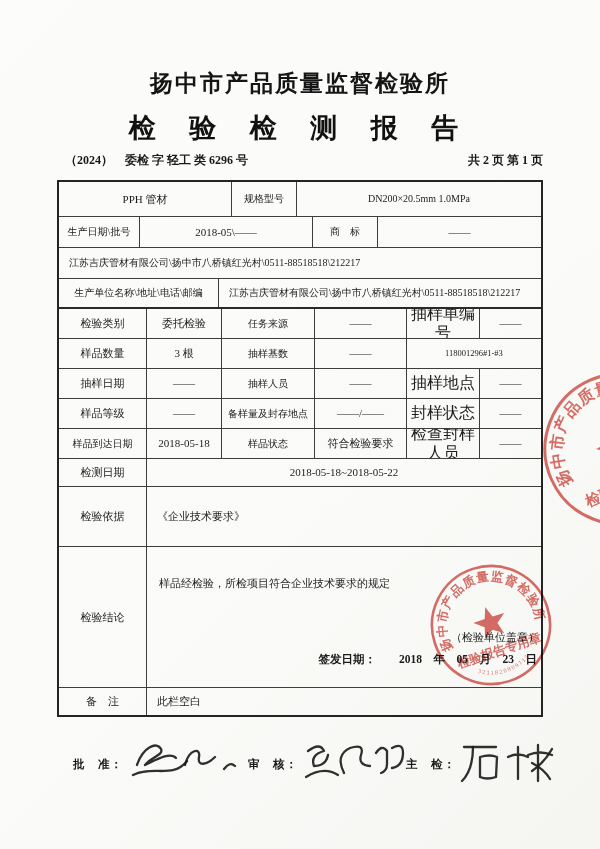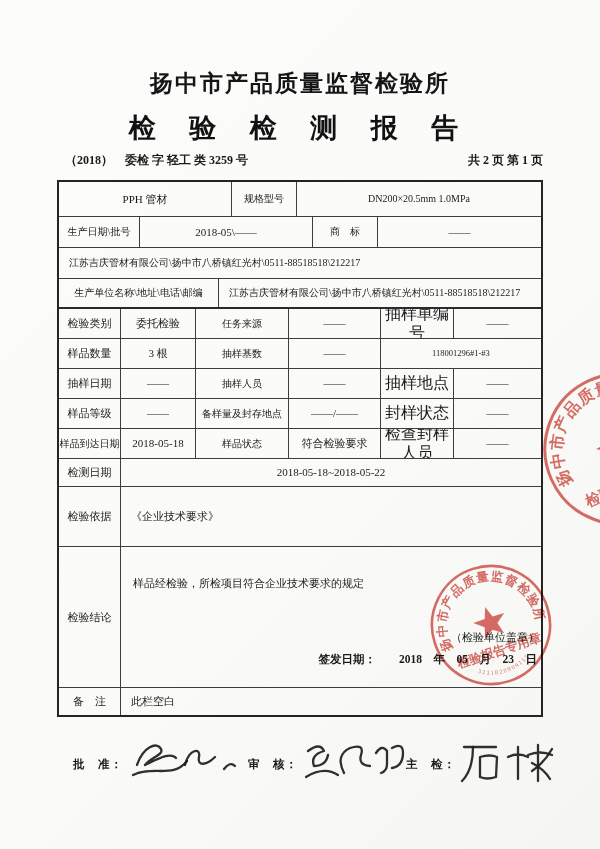--- a/index.html
+++ b/index.html
@@ -42,21 +42,21 @@
   .tr:last-child{border-bottom:none;}
   .td{
     border-right:1px solid #3d3d3d;box-sizing:border-box;
     display:flex;align-items:center;justify-content:center;
     text-align:center;overflow:hidden;line-height:1.15;
   }
   .td:last-child{border-right:none;flex:1;}
   .td.left{justify-content:flex-start;text-align:right;padding-left:10px;}
   .wA{width:81px;} .wB{width:173px;} .wC{width:65px;}
   .wL{width:160px;font-size:10px;}
-  .c1{width:62px;} .c2{width:75px;} .c3{width:93px;font-size:10px;}
+  .c1{width:88px;} .c2{width:75px;} .c3{width:93px;font-size:10px;}
   .c4{width:92px;} .c5{width:73px;font-size:16px;}
   .small{font-size:10px;}
   .tiny{font-size:8.5px;letter-spacing:0;}
   
   .concl{position:relative;display:block;}
   .concl-text{position:absolute;left:12px;top:30px;font-size:11px;}
   .seal-note{position:absolute;right:2px;top:84px;font-size:11px;}
   .issue-line{position:absolute;right:4px;top:106px;font-size:11.5px;font-weight:600;}
   
   .sign-row{position:absolute;left:0;top:735px;width:100%;height:70px;}
@@ -73,21 +73,21 @@
   .stamp .star{fill:#d04a42;stroke:none;}
 </style>
 </head>
 <body>
 
 <div class="page">
 
   <div class="org-title">扬中市产品质量监督检验所</div>
   <div class="report-title">检 验 检 测 报 告</div>
   <div class="meta-row">
-    <span>（2018）　委检 字 轻工 类 3259 号</span>
+    <span>（2024）　委检 字 轻工 类 6296 号</span>
     <span>共 2 页 第 1 页</span>
   </div>
 
   <div class="tbl">
 
     <div class="tr" style="height:35px">
       <div class="td wB">PPH 管材</div>
       <div class="td wC small">规格型号</div>
       <div class="td small">DN200×20.5mm 1.0MPa</div>
     </div>

